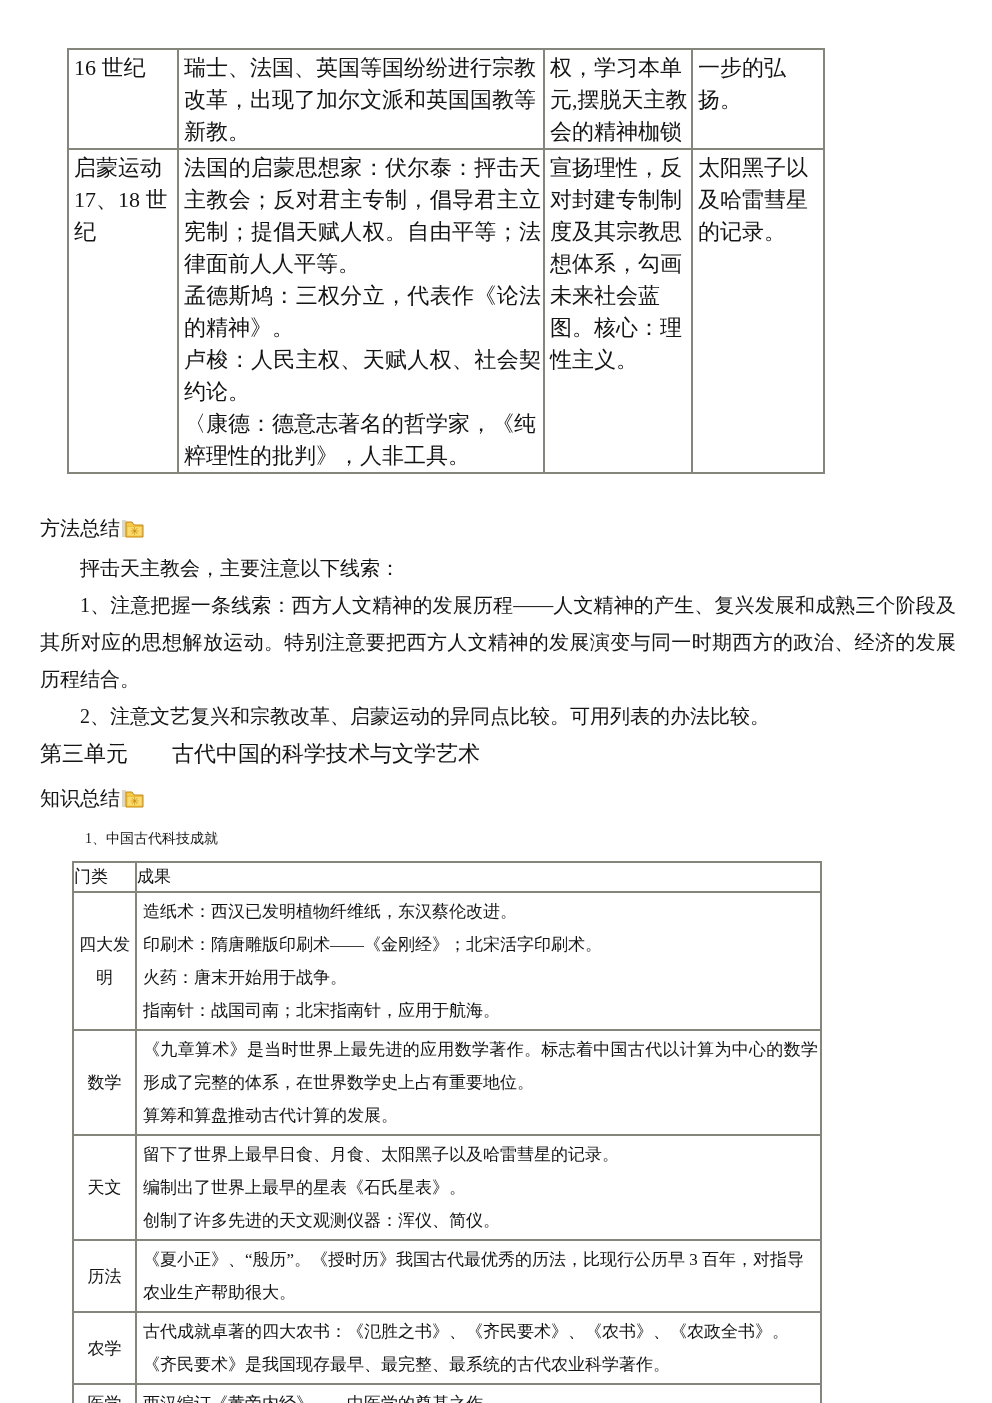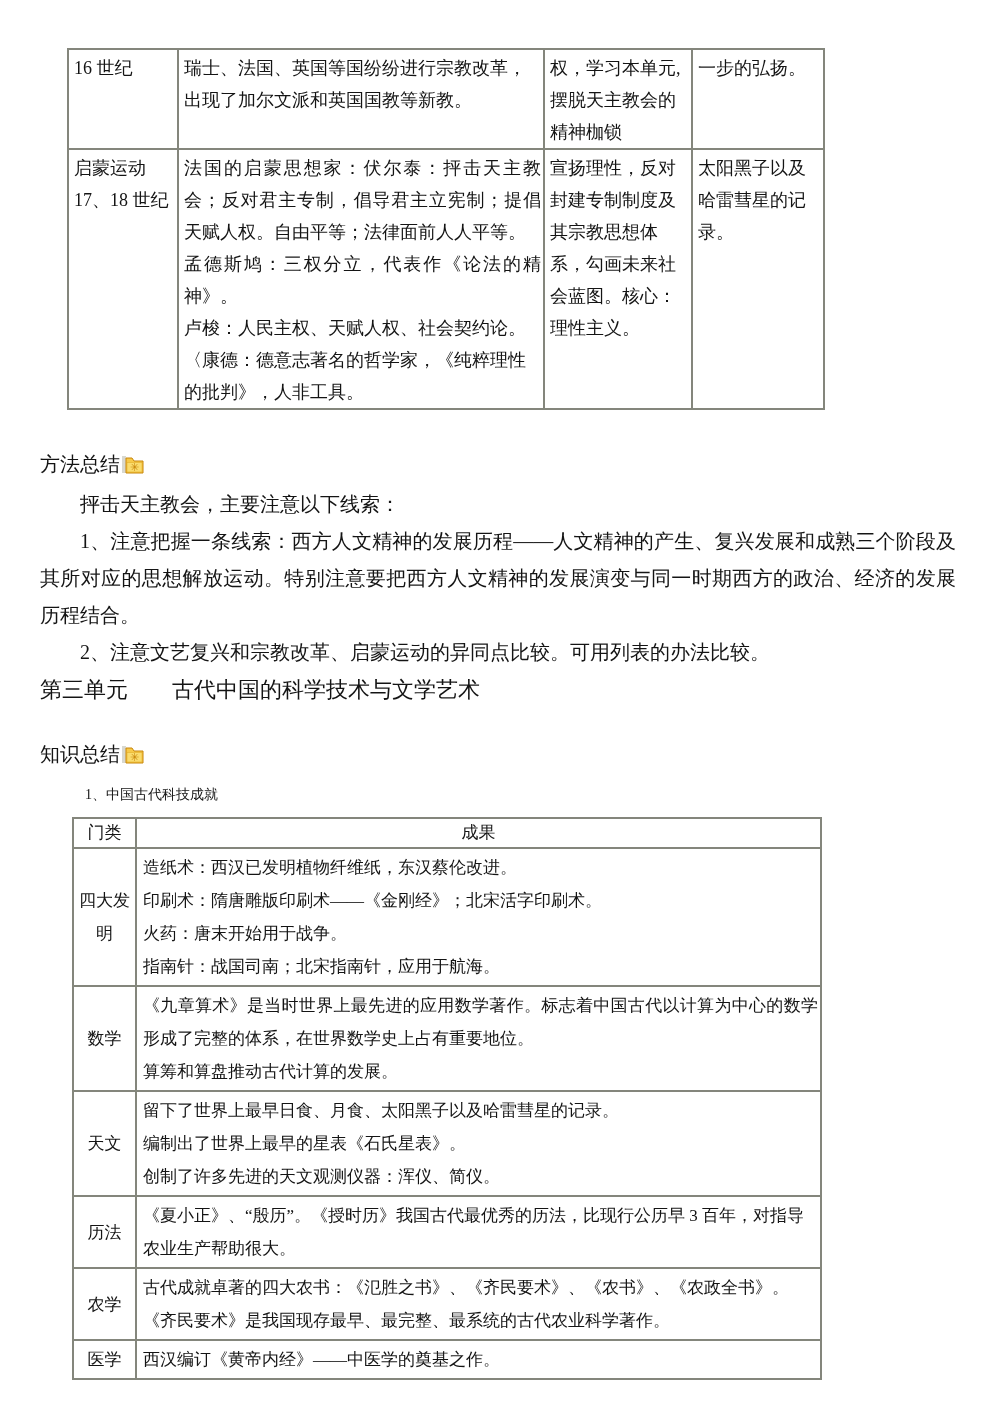--- a/index.html
+++ b/index.html
@@ -9,39 +9,39 @@
     color:#141414;
   }
   
   table{border-collapse:collapse;table-layout:fixed;}
   td,th{border:2px solid #84867c;vertical-align:top;font-weight:normal;
         word-break:break-all;overflow:hidden;}
   .cell-line{margin:0;text-align:justify;}
   .cell-line:last-child{text-align:left;}
 
   
-  .t-humanism{margin:48px 0 0 67px;width:756px;font-size:18px;line-height:32px;}
+  .t-humanism{margin:48px 0 0 67px;width:756px;font-size:22px;line-height:32px;}
   .t-humanism td{padding:2px 2px 0 5px;}
   .t-humanism tr.r1 td{height:96px;}
   .t-humanism tr.r2 td{height:222px;}
 
   
   .content{margin:36px 36px 0 40px;font-size:20px;line-height:37px;}
   .heading-line{white-space:nowrap;}
   .para{margin:0;text-indent:2em;text-align:justify;}
   .unit-title{text-align:left;font-size:22px;padding-right:105px;}
   .tech-title{font-size:14px;text-indent:45px;}
-  .mt12{margin-top:28px;}
+  .mt12{margin-top:8px;}
 
   
   .icon-folder{display:inline-block;vertical-align:-3px;margin-left:2px;}
 
   
   .t-tech{margin:4px 0 0 72px;width:748px;font-size:17px;line-height:33px;}
-  .t-tech th{height:28px;line-height:28px;text-align:center;padding:0;}
+  .t-tech th{height:28px;line-height:28px;text-align:left;padding:0;}
   .t-tech td.cat{vertical-align:middle;text-align:center;padding:0 2px;}
   .t-tech td.ach{vertical-align:middle;padding:2px 2px 2px 6px;}
 </style>
 </head>
 <body>
 
 <div>
 
   <table class="t-humanism">
     <colgroup>

